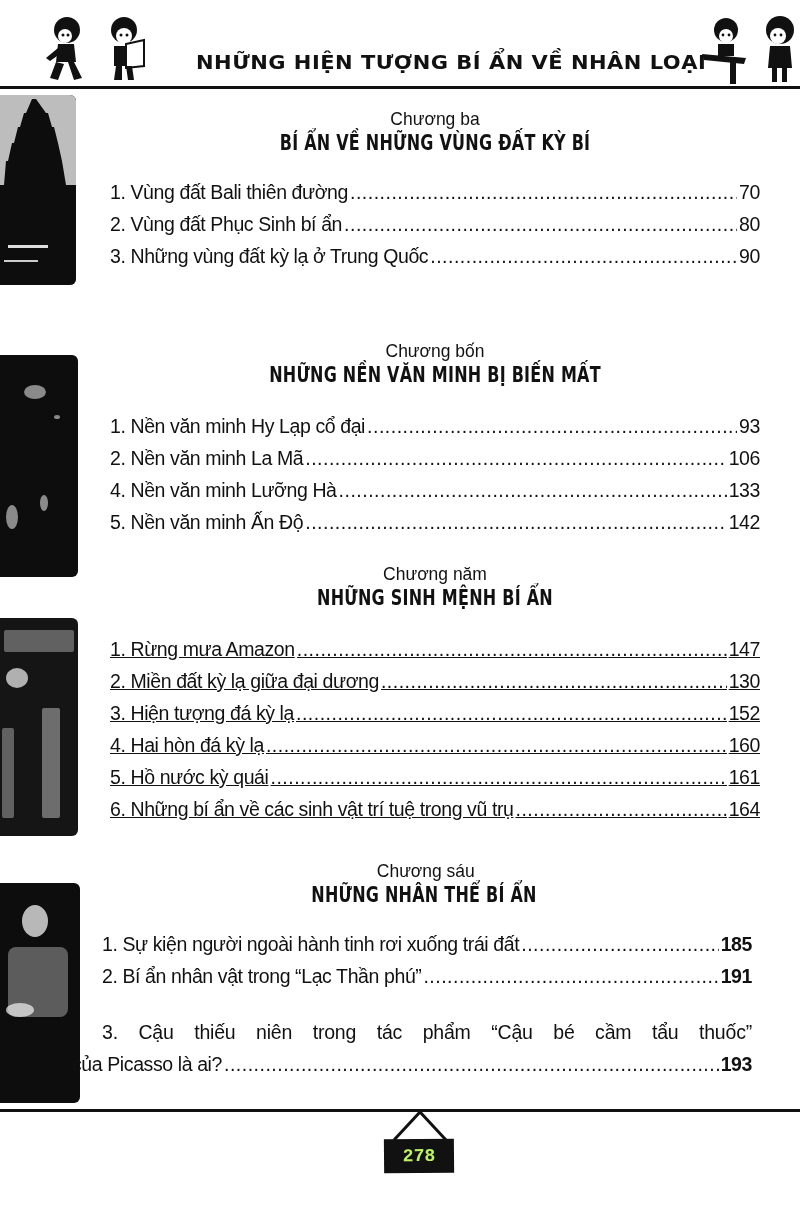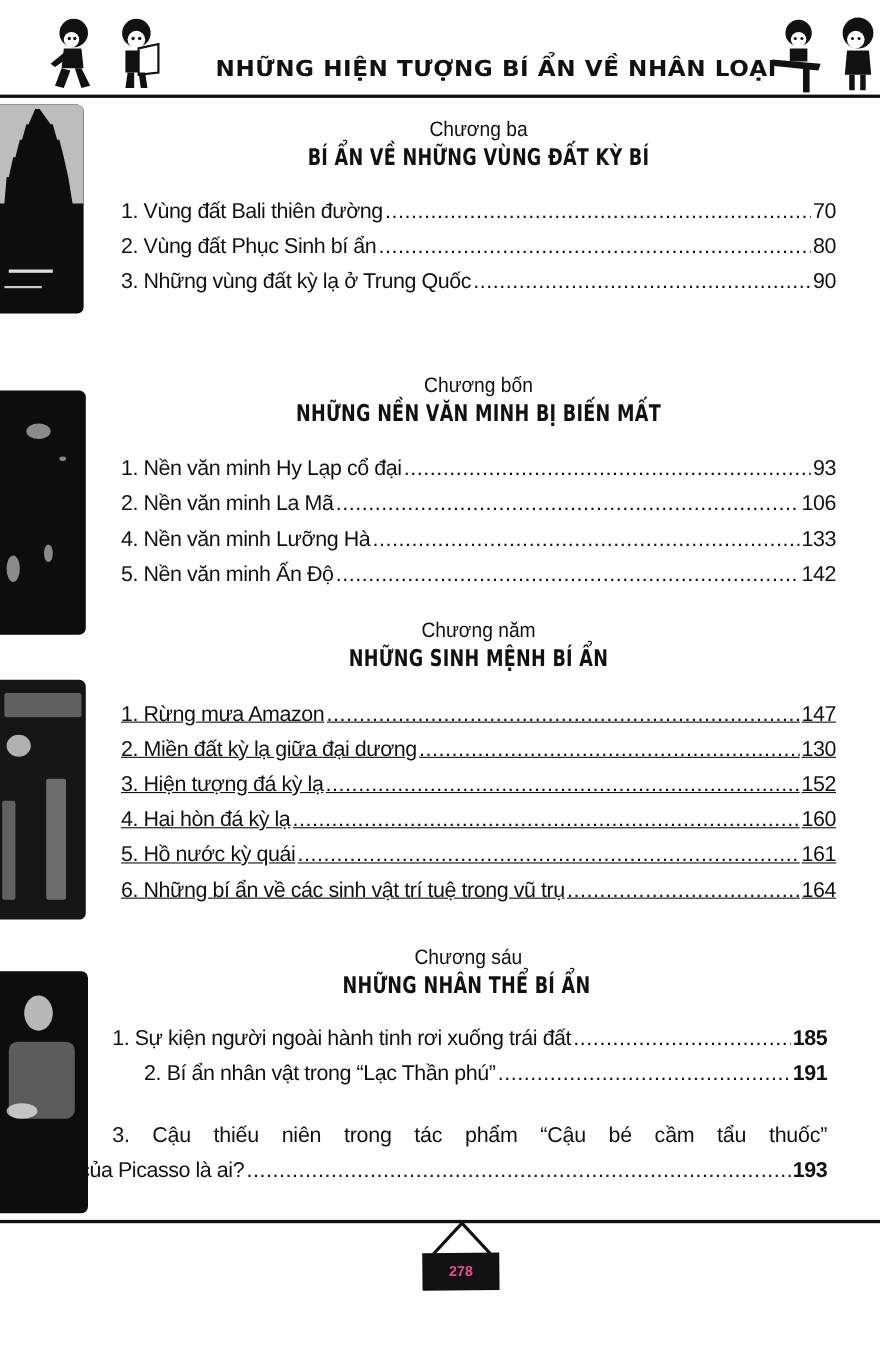--- a/index.html
+++ b/index.html
@@ -15,21 +15,21 @@
   .ch-title { text-align:center; font-family:"DejaVu Sans", sans-serif; font-weight:bold; font-size:20px; line-height:26px; transform:scaleX(0.8) scaleY(1.05); letter-spacing:0.3px; white-space:nowrap; }
   .toc { margin-top:22px; }
   .toc-row { display:flex; align-items:baseline; font-size:19.5px; line-height:32px; height:32px; letter-spacing:-0.4px; }
   .toc-row .txt { white-space:nowrap; }
   .toc-row .dots { flex:1; overflow:hidden; white-space:nowrap; margin:0 2px; letter-spacing:0.5px; }
   .toc-row .dots::after { content:"......................................................................................................................................................................"; }
   .toc-row .pg { white-space:nowrap; }
   .toc-row.bold-pg .pg { font-weight:bold; }
   .wrap-first { font-size:19.5px; line-height:32px; padding-left:0; text-align:justify; text-align-last:justify; white-space:nowrap; letter-spacing:-0.2px;margin-top:24px; }
   .bottom-rule { position:absolute; left:0; top:1109px; width:800px; height:3px; background:#111; }
-  .page-tag { position:absolute; left:384px; top:1139px; width:70px; height:34px; background:#111; color:#ec4899; font-weight:bold; font-size:13px; text-align:center; line-height:34px; transform:rotate(-0.5deg); }
+  .page-tag { position:absolute; left:384px; top:1139px; width:70px; height:34px; background:#111; color:#bef264; font-weight:bold; font-size:18px; text-align:center; line-height:34px; transform:rotate(-0.5deg);font-family:Liberation Mono, monospace; }
   .hanger { position:absolute; left:380px; top:1110px; }
 </style>
 </head>
 <body>
 
 <div class="header">
 
   <svg class="kid" style="left:40px;top:14px" width="50" height="70" viewBox="0 0 50 70">
     <circle cx="27" cy="16" r="13" fill="#111"></circle>
     <circle cx="25" cy="22" r="7" fill="#fff"></circle>
@@ -186,21 +186,21 @@
 
 <div class="chapter" style="top:860px;left:72px;width:680px;">
   <div class="ch-label" style="padding-left:30px;">Chương sáu</div>
   <div class="ch-title" style="padding-left:30px;">NHỮNG NHÂN THỂ BÍ ẨN</div>
   <div class="toc" style="margin-top:20px;">
     <div class="toc-row bold-pg" style="padding-left:30px;">
         <span class="txt">1. Sự kiện người ngoài hành tinh rơi xuống trái đất</span>
         <span class="dots"></span>
         <span class="pg">185</span>
       </div>
-    <div class="toc-row bold-pg" style="padding-left:30px;margin-left:29px;">
+    <div class="toc-row bold-pg" style="padding-left:30px;">
         <span class="txt">2. Bí ẩn nhân vật trong “Lạc Thần phú”</span>
         <span class="dots"></span>
         <span class="pg">191</span>
       </div>
     <div class="wrap-first" style="padding-left:30px;">3. Cậu thiếu niên trong tác phẩm “Cậu bé cầm tẩu thuốc”</div>
     <div class="toc-row bold-pg">
         <span class="txt">của Picasso là ai?</span>
         <span class="dots"></span>
         <span class="pg">193</span>
       </div>

